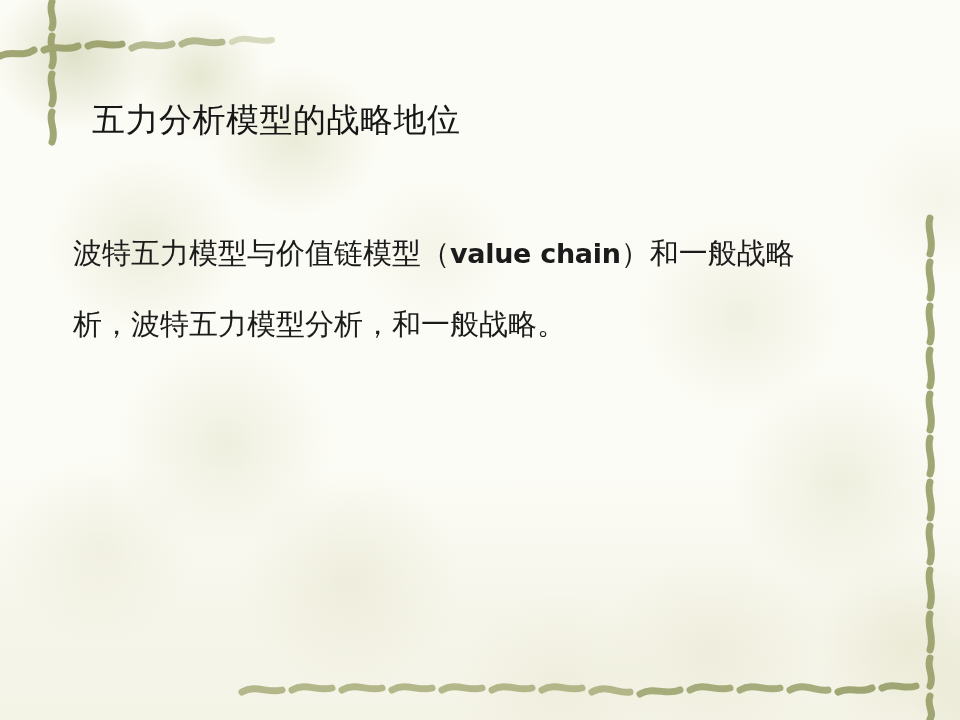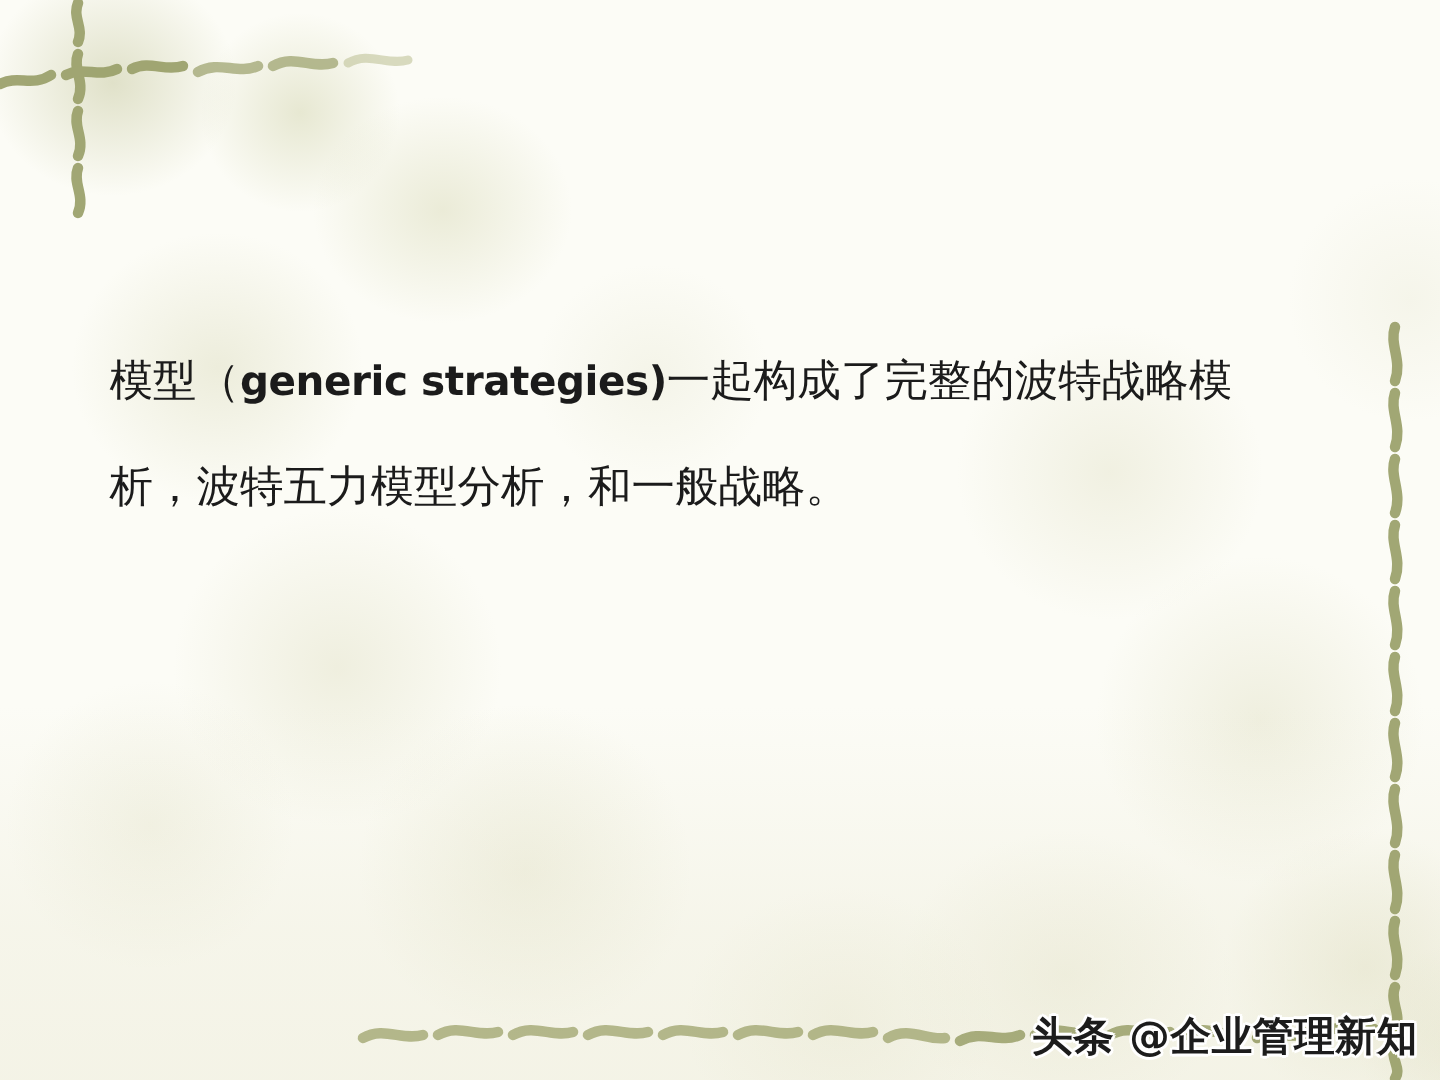--- a/index.html
+++ b/index.html
@@ -158,30 +158,30 @@
         <path d="M342,690 C356,682 368,692 382,688"></path>
         <path d="M392,690 C406,682 418,692 432,688"></path>
         <path d="M442,690 C456,682 468,692 482,688"></path>
         <path d="M492,690 C506,682 518,692 532,688"></path>
         <path d="M542,690 C556,682 568,692 582,688"></path>
         <path d="M592,692 C606,684 618,694 630,692"></path>
       </g>
     </svg>
   </div>
 
+  <div id="title">五力分析模型的战略地位</div>
 
   <div id="body-text">
 
+    <div class="bline">
+      <span>波特五力模型与价值链模型（</span><span class="lat">value chain</span><span>）和一般战略</span>
+    </div>
 
-    <div class="bline">
-      <span>模型（</span><span class="lat">generic strategies)</span><span>一起构成了完整的波特战略模</span>
-    </div>
 
 
     <div class="bline">
       <span>析，波特五力模型分析，和一般战略。</span>
     </div>
 
   </div>
 
-  <div id="watermark">头条 @企业管理新知</div>
 
 </div>
 
 </body></html>

